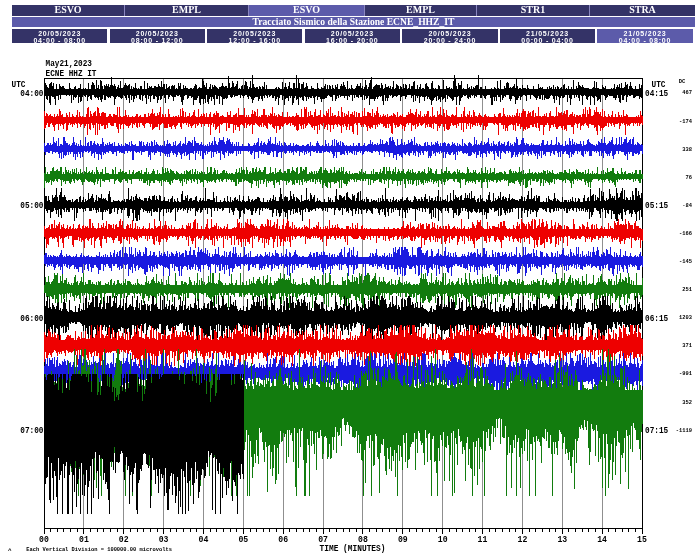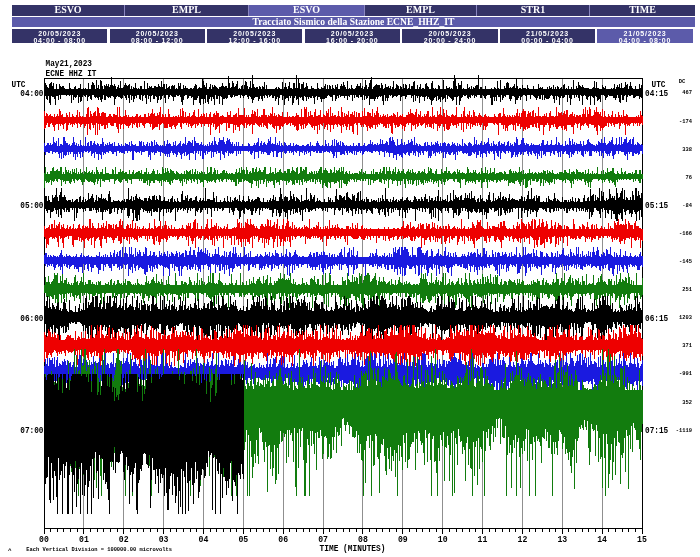--- a/index.html
+++ b/index.html
@@ -4,21 +4,21 @@
 html,body{margin:0;padding:0;background:#fff;width:700px;height:557px;overflow:hidden}
 </style></head>
 <body>
 <div style="position:absolute;left:0;top:5px;width:700px;height:10.5px;">
 <div style="position:absolute;left:12px;top:0;width:683px;height:10.5px;background:#343367"></div>
 <div style="position:absolute;left:12px;top:0;width:112px;height:10.5px;background:#343367;;box-sizing:border-box;color:#fff;font:bold 10px/10.5px &quot;Liberation Serif&quot;,serif;text-align:center;">ESVO</div>
 <div style="position:absolute;left:124px;top:0;width:124px;height:10.5px;background:#343367;border-left:1px solid #8a87c0;box-sizing:border-box;color:#fff;font:bold 10px/10.5px &quot;Liberation Serif&quot;,serif;text-align:center;">EMPL</div>
 <div style="position:absolute;left:248px;top:0;width:116px;height:10.5px;background:#5c5baa;border-left:1px solid #8a87c0;box-sizing:border-box;color:#fff;font:bold 10px/10.5px &quot;Liberation Serif&quot;,serif;text-align:center;">ESVO</div>
 <div style="position:absolute;left:364px;top:0;width:112px;height:10.5px;background:#343367;border-left:1px solid #8a87c0;box-sizing:border-box;color:#fff;font:bold 10px/10.5px &quot;Liberation Serif&quot;,serif;text-align:center;">EMPL</div>
 <div style="position:absolute;left:476px;top:0;width:113px;height:10.5px;background:#343367;border-left:1px solid #8a87c0;box-sizing:border-box;color:#fff;font:bold 10px/10.5px &quot;Liberation Serif&quot;,serif;text-align:center;">STR1</div>
-<div style="position:absolute;left:589px;top:0;width:106px;height:10.5px;background:#343367;border-left:1px solid #8a87c0;box-sizing:border-box;color:#fff;font:bold 10px/10.5px &quot;Liberation Serif&quot;,serif;text-align:center;">TIME</div>
+<div style="position:absolute;left:589px;top:0;width:106px;height:10.5px;background:#343367;border-left:1px solid #8a87c0;box-sizing:border-box;color:#fff;font:bold 10px/10.5px &quot;Liberation Serif&quot;,serif;text-align:center;">STRA</div>
 </div>
 <div style="position:absolute;left:12px;top:16.5px;width:683px;height:10px;background:#5c5baa;color:#fff;font:bold 9.6px/10px &quot;Liberation Serif&quot;,serif;text-align:center;">Tracciato Sismico della Stazione ECNE_HHZ_IT</div>
 <div style="position:absolute;left:0;top:28.5px;width:700px;height:14.5px;">
 <div style="position:absolute;left:12.0px;top:0;width:95.3px;height:14.5px;background:#343367;color:#fff;text-align:center;font:bold 7px/6.2px &quot;Liberation Sans&quot;,sans-serif;letter-spacing:0.8px;">
       <div style="margin-top:2px">20/05/2023</div>
       <div style="margin-top:1px">04:00 - 08:00</div>
     </div>
 <div style="position:absolute;left:109.6px;top:0;width:95.3px;height:14.5px;background:#343367;color:#fff;text-align:center;font:bold 7px/6.2px &quot;Liberation Sans&quot;,sans-serif;letter-spacing:0.8px;">
       <div style="margin-top:2px">20/05/2023</div>
       <div style="margin-top:1px">08:00 - 12:00</div>

